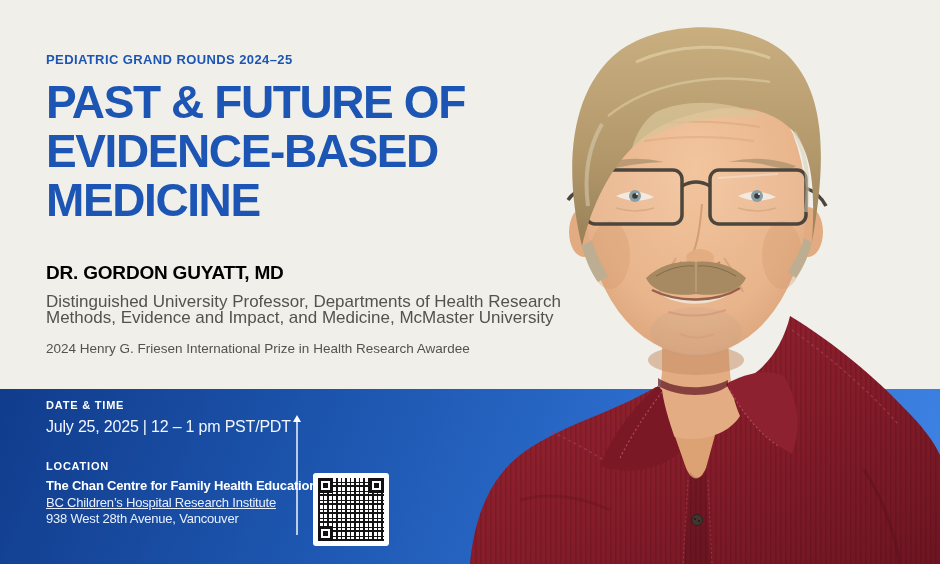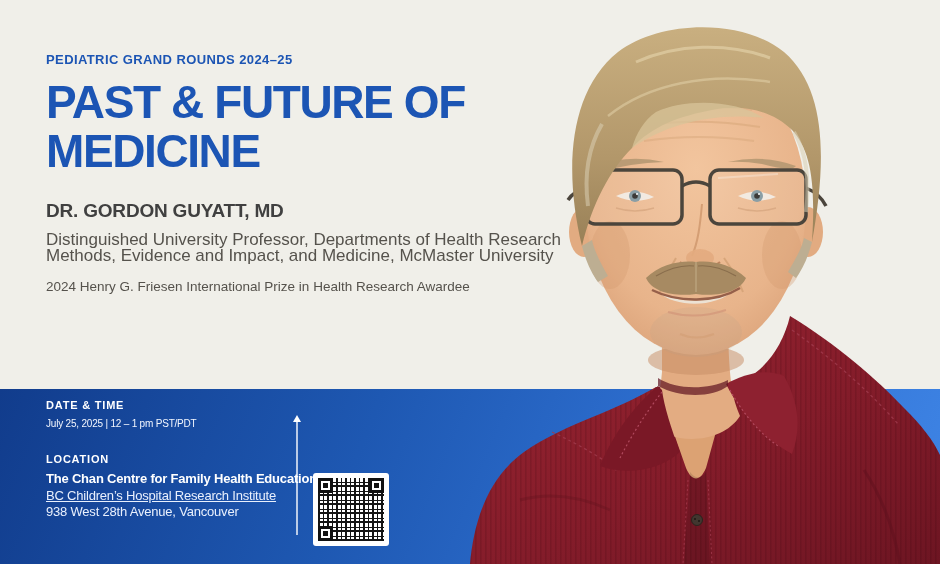--- a/index.html
+++ b/index.html
@@ -25,36 +25,36 @@
   .content{position:absolute;left:46px;top:52px;width:540px;z-index:3;}
   .eyebrow{
     font-size:13px;font-weight:700;color:#1c55b4;letter-spacing:.4px;
   }
   .title{
     margin-top:11px;
     font-size:46px;line-height:49px;font-weight:700;
     color:#1c55b4;letter-spacing:-1.4px;
   }
   .speaker-name{
-    margin-top:24px;
-    font-size:19px;font-weight:700;color:#404040;letter-spacing:-.2px;
+    margin-top:37px;
+    font-size:19px;font-weight:700;color:#000000;letter-spacing:-.2px;
   }
   .affiliation{
     margin-top:10px;
     font-size:17px;line-height:16px;color:#55524c;
   }
   .award{
     margin-top:15px;
     font-size:13.5px;color:#55524c;
   }
 
   
   .band-left{position:absolute;left:46px;top:399px;z-index:3;color:#fff;}
   .band-label{font-size:11px;font-weight:700;letter-spacing:.8px;color:#ffffff;}
-  .datetime{margin-top:7px;font-size:10px;letter-spacing:-.2px;color:#f2f6fe;}
+  .datetime{margin-top:7px;font-size:16px;letter-spacing:-.2px;color:#f2f6fe;}
   .loc-label{margin-top:24px;}
   .loc-name{margin-top:6px;font-size:13px;font-weight:700;letter-spacing:-.2px;color:#ffffff;}
   .loc-line{font-size:13px;line-height:16px;letter-spacing:-.2px;color:#e9f0fd;}
   .loc-line.first{margin-top:2px;text-decoration:underline;}
 
   .divider{position:absolute;left:291px;top:415px;z-index:3;}
 
   .band-right{position:absolute;left:315px;top:418px;width:215px;z-index:3;}
   .details-heading{font-size:12.5px;font-weight:700;color:#ffffff;letter-spacing:-.1px;}
   .url-line{font-size:12.5px;line-height:15.5px;color:#dce8fb;letter-spacing:-.1px;}
@@ -202,20 +202,21 @@
     <path d="M 228 480 L 223 564 M 248 480 L 252 564" stroke="#a43a4e" stroke-width="1" stroke-dasharray="2 2.5" fill="none" opacity=".8"></path>
     <circle cx="237" cy="520" r="5.5" fill="#41362f" stroke="#2b221d" stroke-width="1"></circle>
     <circle cx="235" cy="519" r="1" fill="#1d1713"></circle>
     <circle cx="239" cy="521" r="1" fill="#1d1713"></circle>
   </svg>
 
   <div class="content">
     <div class="eyebrow">PEDIATRIC GRAND ROUNDS 2024–25</div>
     <div class="title">
       <div>PAST &amp; FUTURE OF</div>
+      <div>EVIDENCE-BASED</div>
       <div>MEDICINE</div>
     </div>
     <div class="speaker-name">DR. GORDON GUYATT, MD</div>
     <div class="affiliation">
       <div>Distinguished University Professor, Departments of Health Research</div>
       <div>Methods, Evidence and Impact, and Medicine, McMaster University</div>
     </div>
     <div class="award">2024 Henry G. Friesen International Prize in Health Research Awardee</div>
   </div>
 

